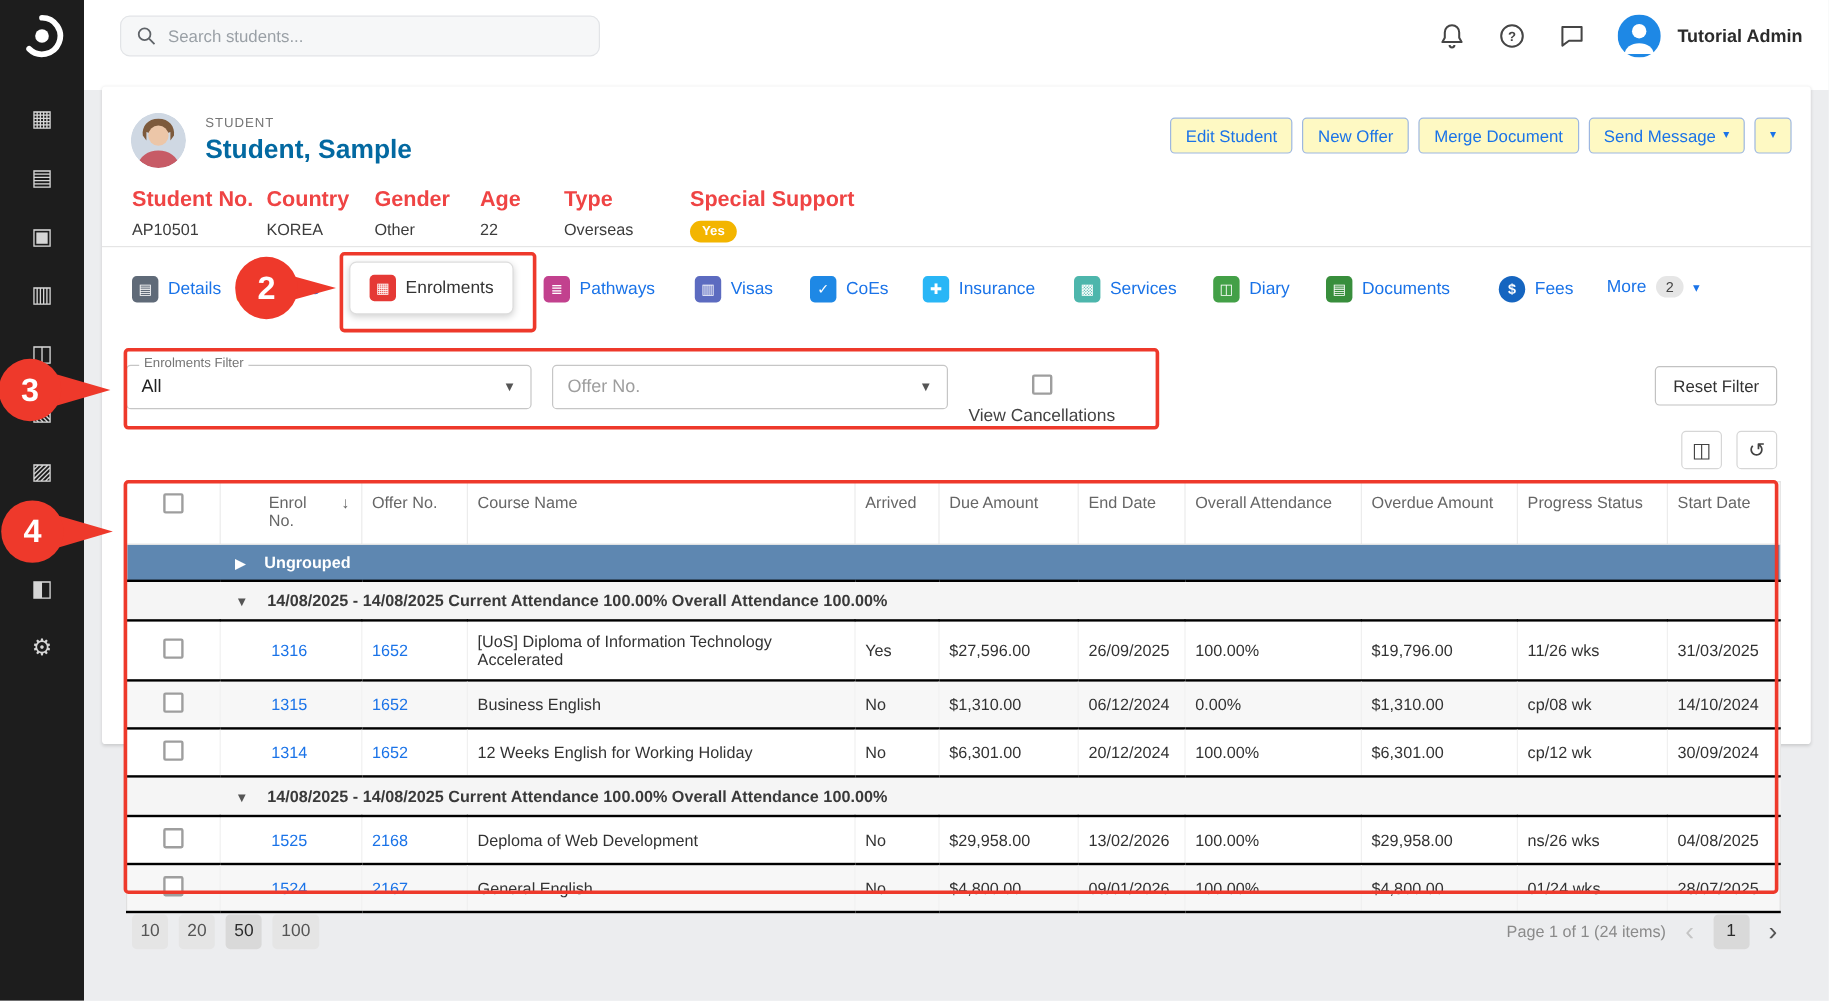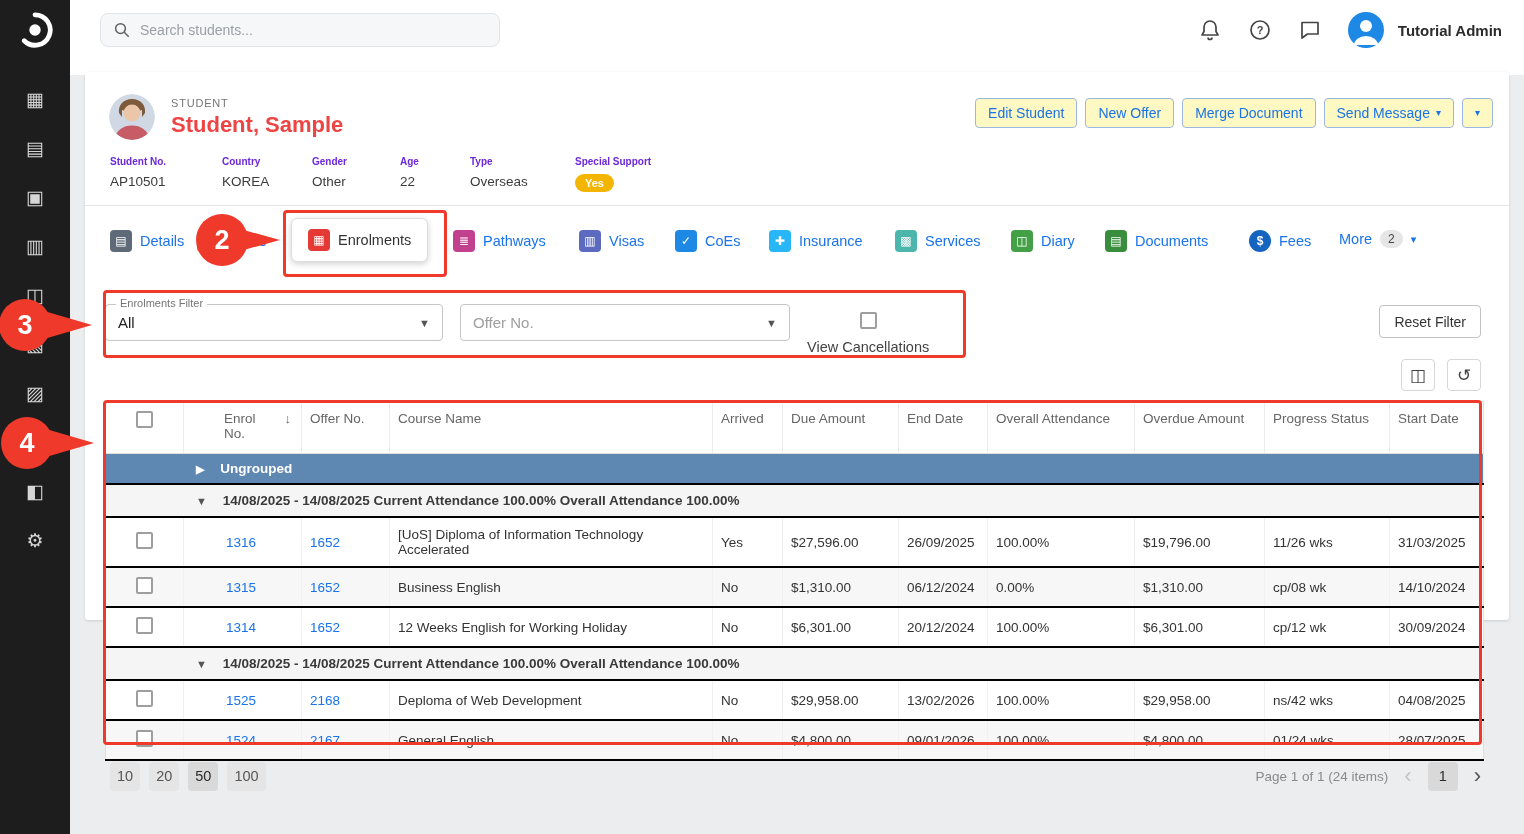--- a/index.html
+++ b/index.html
@@ -27,29 +27,29 @@
   .tb-user-name { font-size:15px; font-weight:bold; color:#2b2b2b; }
 
   
   .card { position:absolute; left:85px; top:72px; width:1424px; height:548px; background:#fff;
           box-shadow:0 1px 3px rgba(0,0,0,.14); border-radius:3px;padding-left:28px; }
 
   .stu-head { position:absolute; left:24px; top:14px; right:16px; height:62px; display:flex; align-items:center; }
   .stu-avatar { width:46px; height:46px; border-radius:50%; overflow:hidden; flex:0 0 46px; }
   .stu-meta { margin-left:16px; }
   .stu-kind { font-size:11px; letter-spacing:.8px; color:#757575; }
-  .stu-name { font-size:22px; font-weight:bold; color:#ef4444; margin-top:3px; }
+  .stu-name { font-size:22px; font-weight:bold; color:#0369a1; margin-top:3px; }
   .stu-actions { position:absolute; right:0; top:12px; display:flex; gap:8px; }
   .btn-blue { height:30px; padding:0 12px; background:#fef9c3; border:1px solid #9db7e0; border-radius:4px;
               color:#1a73e8; font-size:14px; display:inline-flex; align-items:center; gap:6px; cursor:pointer;
               font-family:"Liberation Sans", sans-serif; }
   .caret { font-size:10px; line-height:1; }
 
   .info-row { position:absolute; left:25px; top:84px; display:flex; }
-  .info-item .lbl { font-size:10px; font-weight:bold; color:#6d28d9; }
+  .info-item .lbl { font-size:18px; font-weight:bold; color:#ef4444; }
   .info-item .val { font-size:13.5px; color:#3c3c3c; margin-top:7px; }
   .badge-yellow { display:inline-block; background:#f3b500; color:#fff; font-size:11px; font-weight:bold;
                   padding:3px 10px; border-radius:9px; }
   .hr { position:absolute; left:0; right:0; top:133px; border-top:1px solid #e5e5e5; }
 
   
   .tabs-row { position:absolute; left:0; right:0; top:138px; height:66px; }
   .tab { position:absolute; top:20px; display:flex; align-items:center; gap:8px; cursor:pointer; }
   .tab-ic { width:22px; height:22px; border-radius:4px; color:#fff; font-size:12px; display:inline-flex;
             align-items:center; justify-content:center; }
@@ -408,21 +408,21 @@
           <tr class="data-row">
             <td class="c-cb"><input type="checkbox" class="cb" style=""></td>
             <td class="c-enrol"><a class="link">1525</a></td>
             <td><a class="link">2168</a></td>
             <td>Deploma of Web Development</td>
             <td>No</td>
             <td>$29,958.00</td>
             <td>13/02/2026</td>
             <td>100.00%</td>
             <td>$29,958.00</td>
-            <td>ns/42 wks</td>
+            <td>ns/26 wks</td>
             <td style="border-right:none">04/08/2025</td>
           </tr>
           <tr class="data-row alt">
             <td class="c-cb"><input type="checkbox" class="cb" style=""></td>
             <td class="c-enrol"><a class="link">1524</a></td>
             <td><a class="link">2167</a></td>
             <td>General English</td>
             <td>No</td>
             <td>$4,800.00</td>
             <td>09/01/2026</td>

